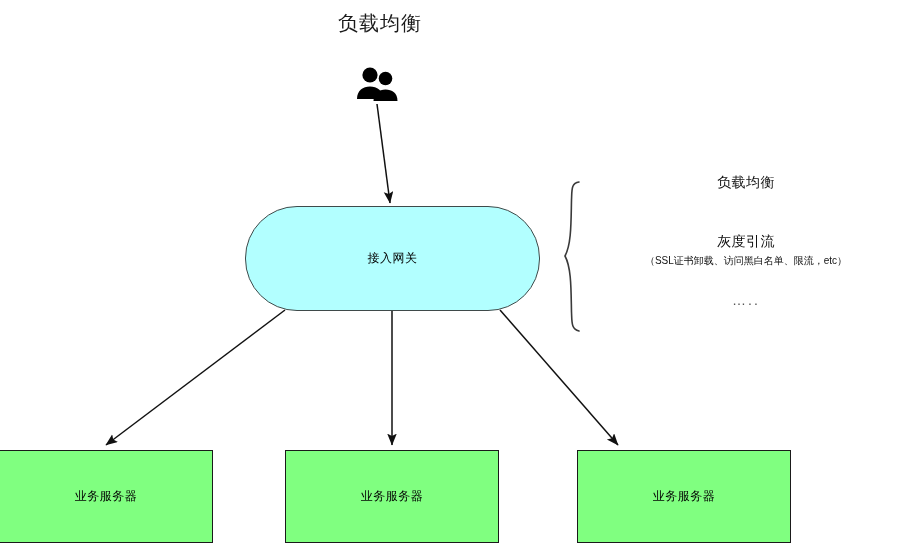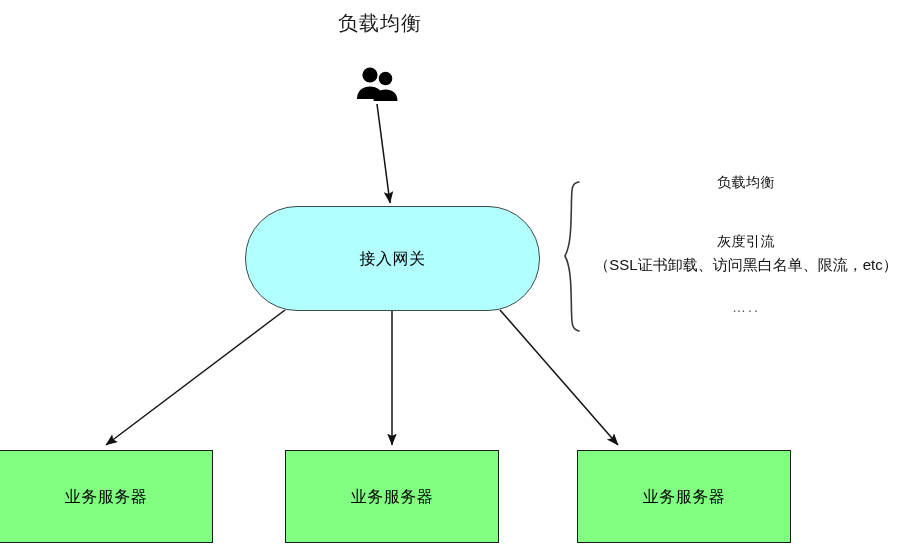--- a/index.html
+++ b/index.html
@@ -32,21 +32,21 @@
   }
   .node {
     position: absolute;
     box-sizing: border-box;
     display: flex;
     align-items: center;
     justify-content: center;
     text-align: center;
   }
   .node-label {
-    font-size: 16px;
+    font-size: 12px;
     line-height: 1.2;
     letter-spacing: 0.5px;
     color: #000000;
   }
   
   #diagram-title {
     position: absolute;
     left: 0;
     top: 10px;
     width: 760px;
@@ -88,21 +88,21 @@
     font-size: 14px;
     line-height: 1.45;
     letter-spacing: 0.4px;
     color: #111111;
   }
   .annotation-item.gap-1 { margin-top: 0px; }
   .annotation-item.gap-2 { margin-top: 39px; }
   .annotation-item.gap-3 { margin-top: 23px; }
   .annotation-item.sub {
     margin-top: 2px;
-    font-size: 15px;
+    font-size: 10px;
     white-space: nowrap;
     letter-spacing: 0px;
   }
   .annotation-item.dots {
     margin-top: 22px;
     font-size: 14px;
     letter-spacing: 2px;
     color: #555555;
   }
   

